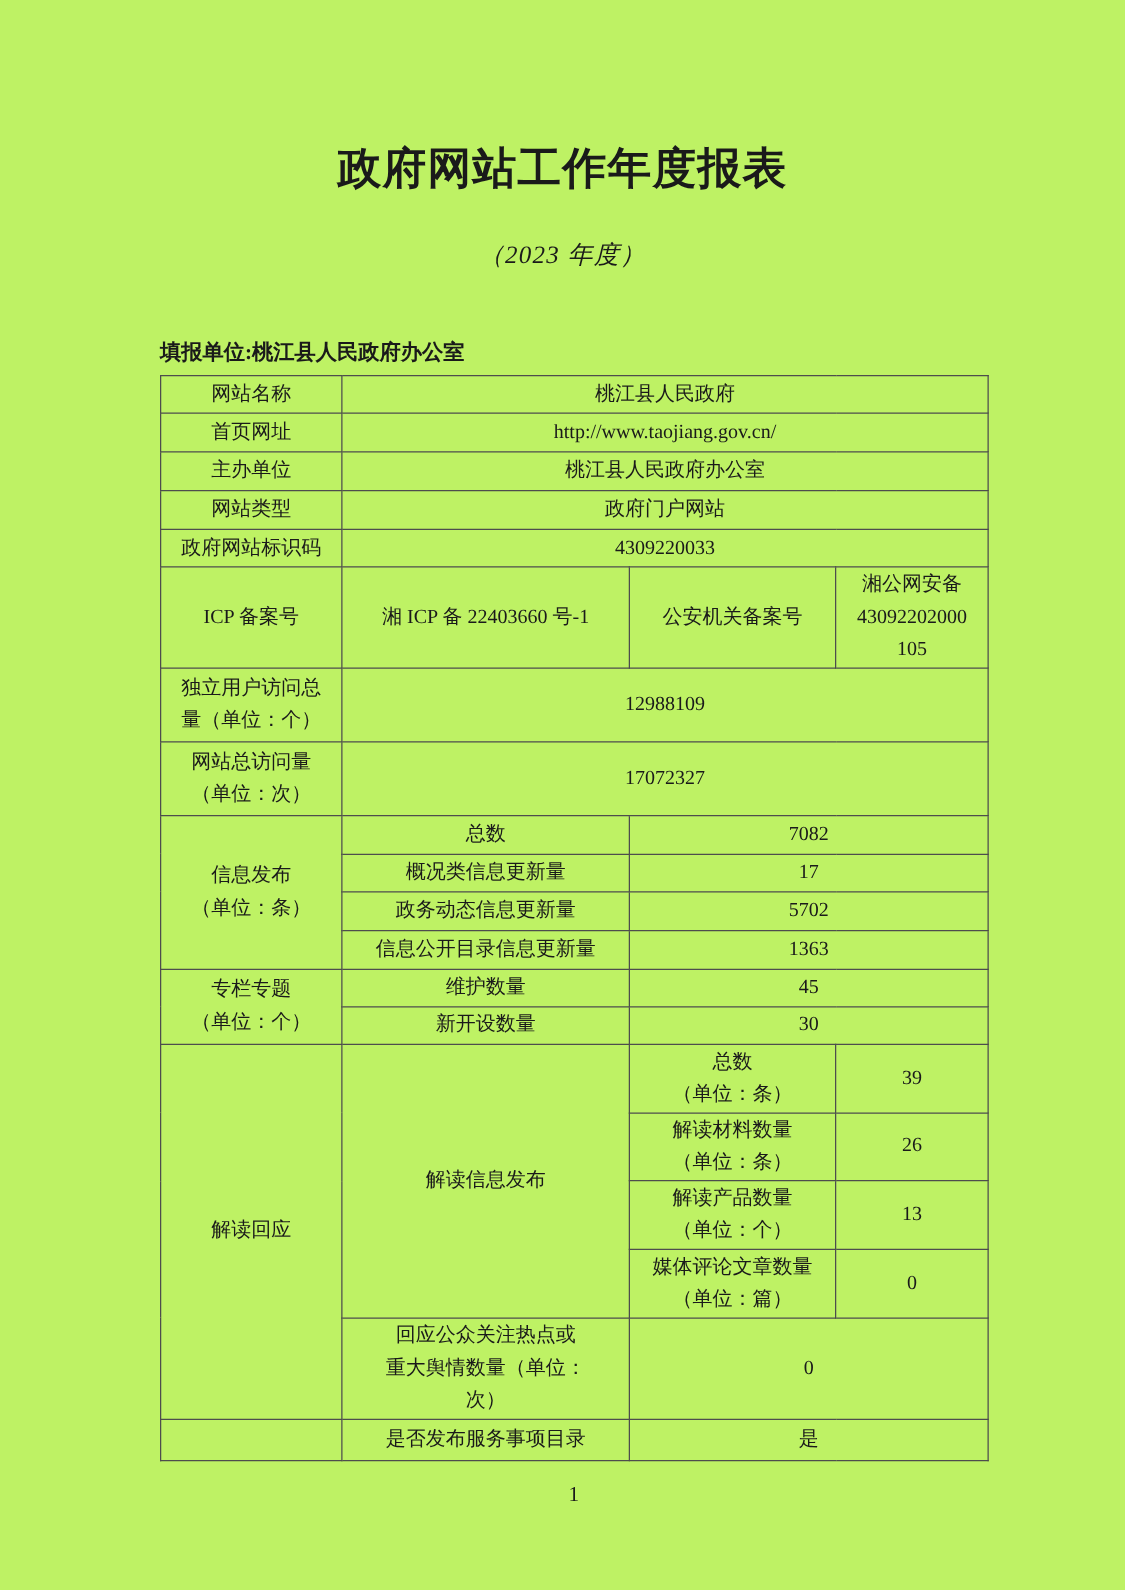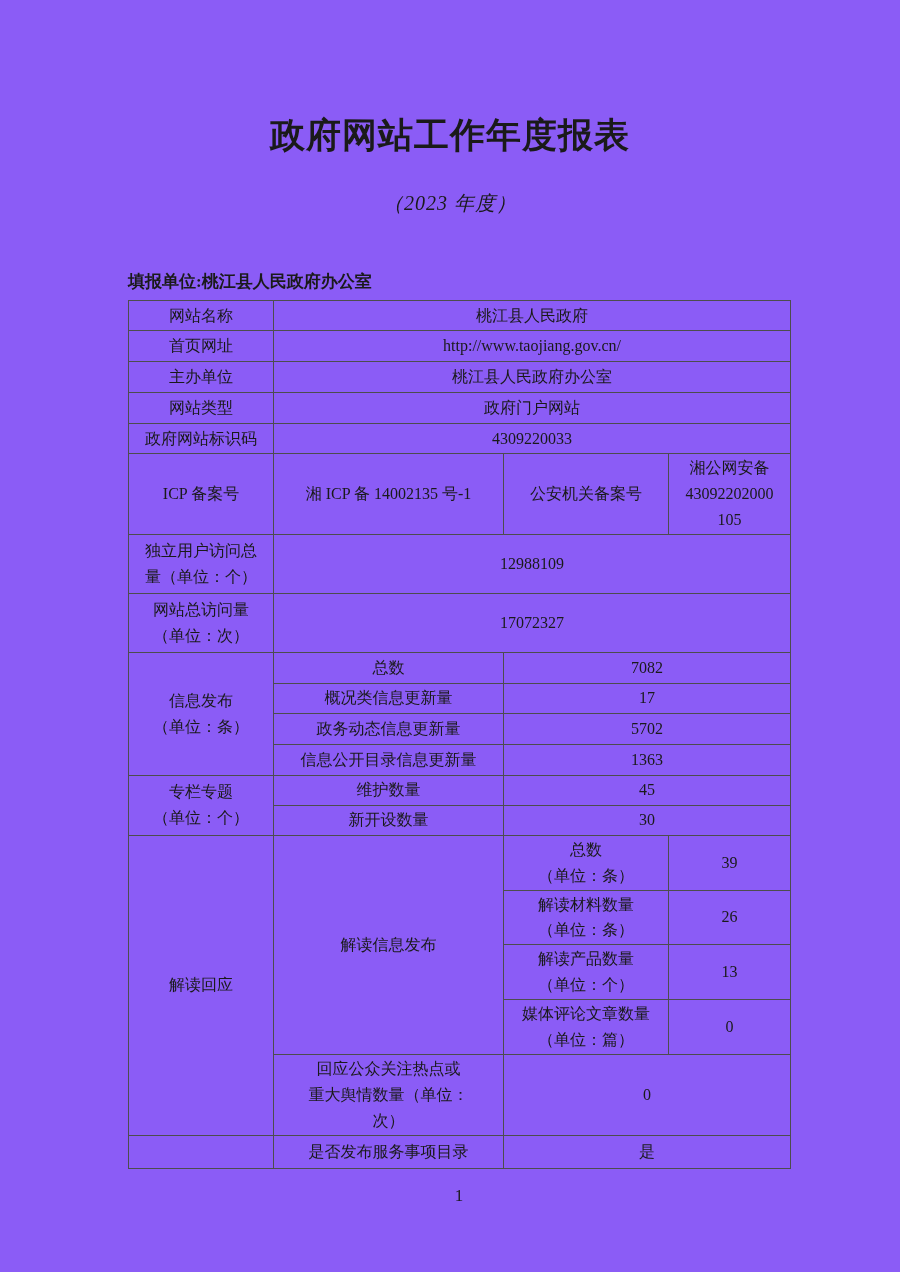--- a/index.html
+++ b/index.html
@@ -1,20 +1,20 @@
 <!DOCTYPE html>
 <html><head>
 <meta charset="utf-8">
 <style>
   html, body { margin: 0; padding: 0; background: #ffffff; }
   .page {
     position: relative;
     width: 900px;
     height: 1272px;
-    background: #8b5cf6;
+    background: #bef264;
     color: #1a1a1a;
     font-family: "Liberation Serif", "DejaVu Serif", serif;
     overflow: hidden;
   }
   .doc-title {
     position: absolute;
     top: 114px;
     left: 0;
     width: 900px;
     text-align: center;
@@ -107,21 +107,21 @@
       <tr class="h31">
         <td>网站类型</td>
         <td colspan="3">政府门户网站</td>
       </tr>
       <tr class="h30">
         <td>政府网站标识码</td>
         <td colspan="3">4309220033</td>
       </tr>
       <tr class="h80">
         <td>ICP 备案号</td>
-        <td>湘 ICP 备 14002135 号-1</td>
+        <td>湘 ICP 备 22403660 号-1</td>
         <td>公安机关备案号</td>
         <td>湘公网安备
 43092202000
 105</td>
       </tr>
       <tr class="h59">
         <td>独立用户访问总
 量（单位：个）</td>
         <td colspan="3">12988109</td>
       </tr>

